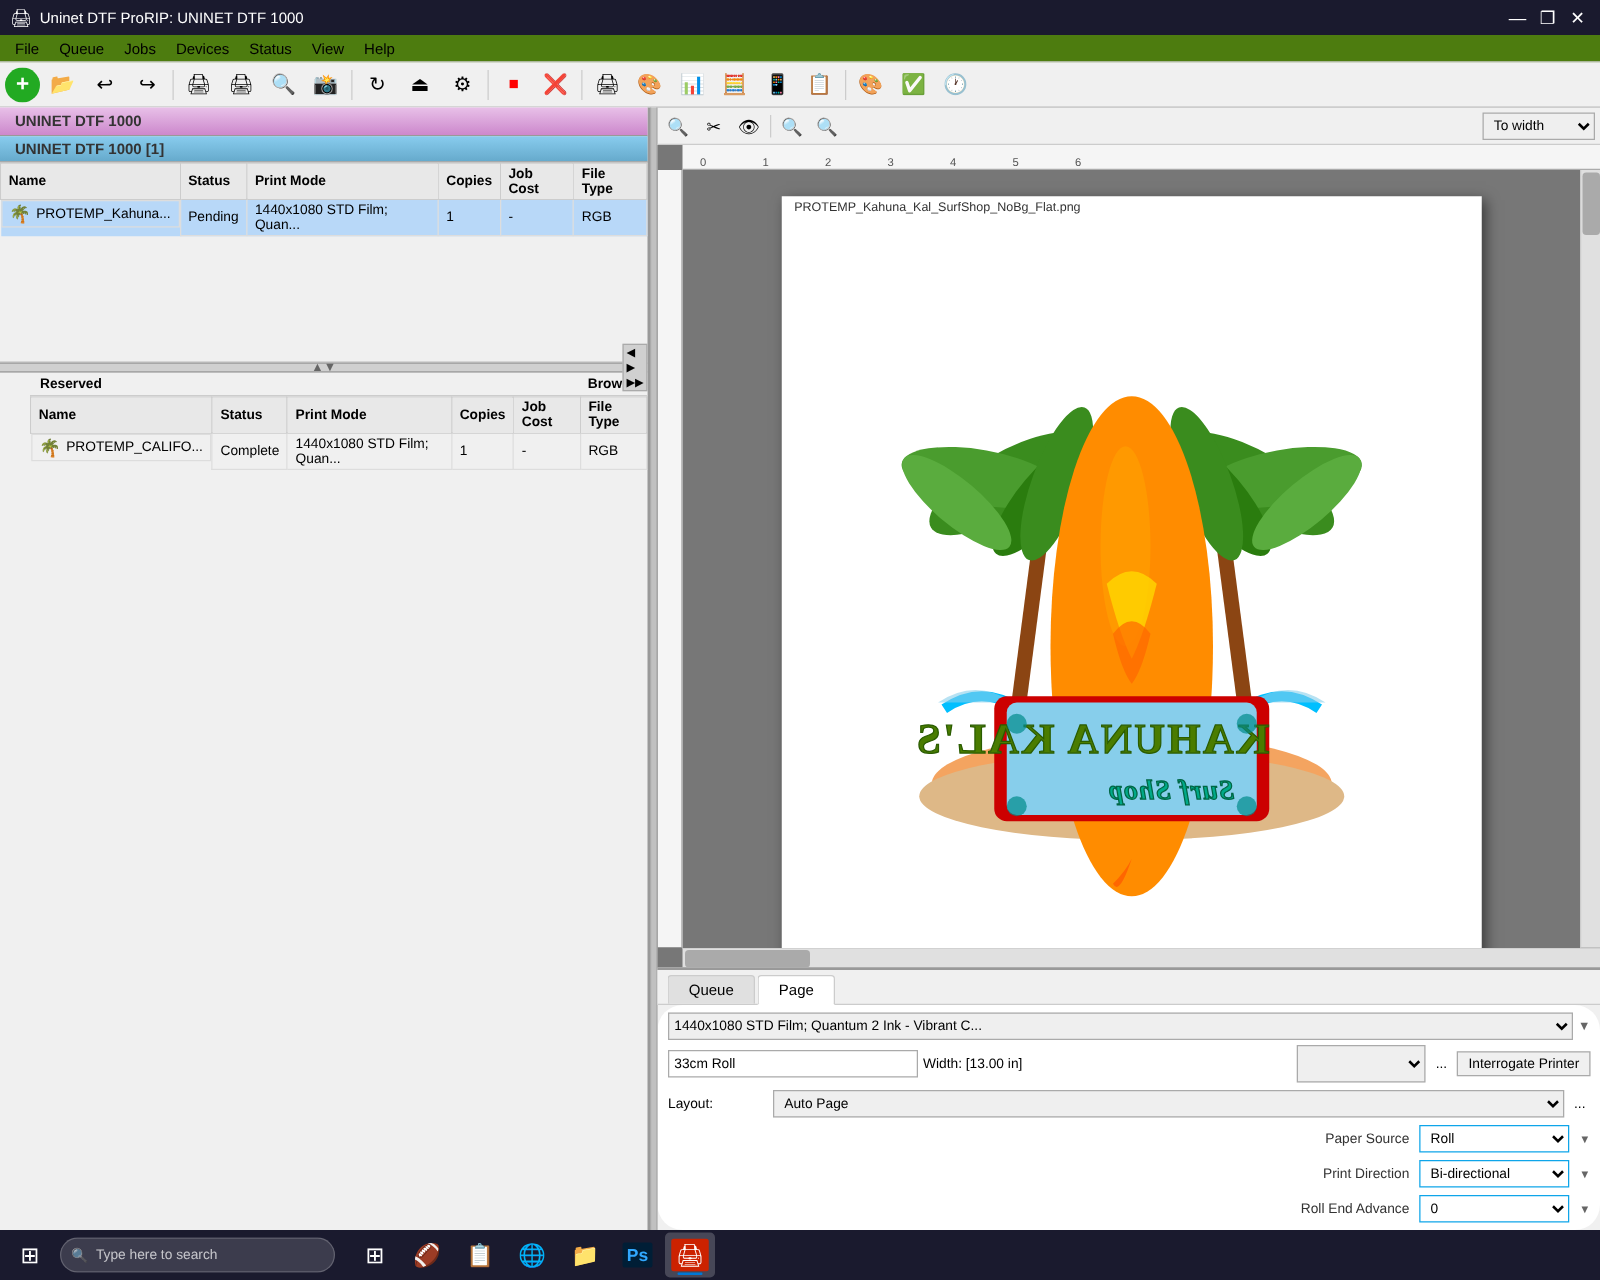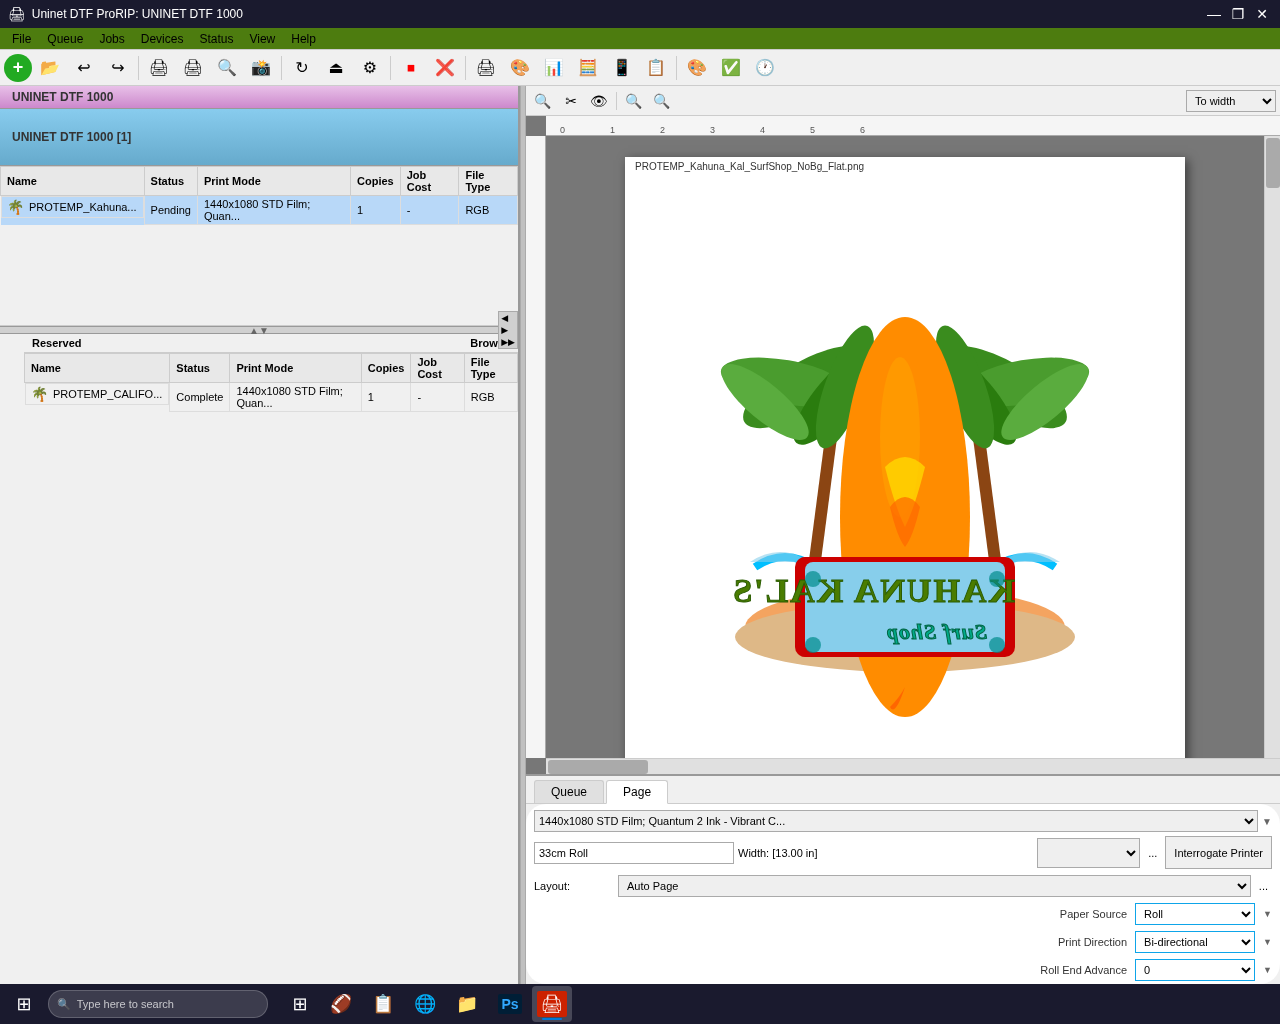--- a/index.html
+++ b/index.html
@@ -20,21 +20,21 @@
     .tb-btn { width: 32px; height: 30px; border: 1px solid transparent; background: transparent; cursor: pointer; display: flex; align-items: center; justify-content: center; font-size: 16px; border-radius: 2px; }
     .tb-sep { width: 1px; height: 24px; background: #ccc; margin: 0 2px; }
     .tb-btn.green-add { background: #22aa22; color: white; border-radius: 50%; width: 28px; height: 28px; font-size: 18px; font-weight: bold; }
 
     
     #main-layout { display: flex; height: calc(1024px - 28px - 22px - 36px - 40px); }
 
     
     #left-panel { width: 520px; display: flex; flex-direction: column; border-right: 2px solid #999; }
     .queue-tab-active { background: linear-gradient(to bottom, #e8c0e8, #cc88cc); padding: 4px 12px; font-size: 12px; font-weight: bold; border-bottom: 1px solid #999; color: #333; }
-    .queue-tab-sub { background: linear-gradient(to bottom, #88ccee, #66aacc); padding: 21px 12px; font-size: 12px; font-weight: bold; border-bottom: 1px solid #999; color: #333; }
+    .queue-tab-sub { background: linear-gradient(to bottom, #88ccee, #66aacc); padding: 3px 12px; font-size: 12px; font-weight: bold; border-bottom: 1px solid #999; color: #333; }
 
     
     #queue-status { background: #f0f0f0; padding: 2px 8px; font-size: 11px; display: flex; align-items: center; gap: 6px; border-bottom: 1px solid #ccc; }
     .status-dot { width: 10px; height: 10px; border-radius: 50%; background: #22cc22; display: inline-block; }
 
     
     .job-table { width: 100%; border-collapse: collapse; flex: 1; }
     .job-table th { background: #e8e8e8; border: 1px solid #ccc; padding: 2px 6px; font-size: 11px; text-align: left; position: sticky; top: 0; }
     .job-table td { border: 1px solid #ddd; padding: 2px 6px; font-size: 11px; }
     .job-row-active { background: #b8d8f8; }
@@ -60,21 +60,21 @@
     #bottom-content { padding: 8px; flex: 1; overflow-y: auto; background: white; border-radius: 20px; }
 
     
     .settings-row { display: flex; align-items: center; margin-bottom: 6px; gap: 8px; }
     .settings-label { font-size: 11px; color: #333; min-width: 120px; text-align: right; }
     .settings-select { font-size: 11px; padding: 2px 4px; border: 1px solid #0ea5e9; background: white; height: 22px; }
     .roll-row { display: flex; align-items: center; gap: 4px; margin-bottom: 6px; }
     .roll-input-wide { flex: 1; height: 22px; border: 1px solid #aaa; padding: 2px 4px; font-size: 11px; }
     .roll-select { font-size: 11px; height: 22px; padding: 14px; border: 1px solid #aaa; font-family: Liberation Mono, monospace; }
     .roll-dots { font-size: 11px; padding: 0 4px; cursor: pointer; }
-    .interrogate-btn { font-size: 11px; padding: 2px 8px; border: 1px solid #aaa; background: #f0f0f0; cursor: pointer; height: 33px; white-space: nowrap; }
+    .interrogate-btn { font-size: 11px; padding: 2px 8px; border: 1px solid #aaa; background: #f0f0f0; cursor: pointer; height: 20px; white-space: nowrap; }
     .layout-row { display: flex; align-items: center; gap: 4px; margin-bottom: 6px; }
 
     
     #taskbar { height: 40px; background: #1a1a2e; display: flex; align-items: center; padding: 0 4px; gap: 4px; position: absolute; bottom: 0; left: 0; right: 0; }
     .taskbar-start { width: 40px; height: 32px; background: transparent; display: flex; align-items: center; justify-content: center; cursor: pointer; font-size: 18px; color: white; }
     .taskbar-search { flex: 0 0 220px; height: 28px; background: rgba(255,255,255,0.15); border: 1px solid rgba(255,255,255,0.2); border-radius: 14px; display: flex; align-items: center; padding: 0 8px; gap: 6px; cursor: text; }
     .taskbar-search span { color: rgba(255,255,255,0.7); font-size: 11px; }
     .taskbar-search-icon { color: rgba(255,255,255,0.6); font-size: 13px; }
     .taskbar-apps { display: flex; align-items: center; gap: 2px; margin-left: 8px; }
     .taskbar-app { width: 40px; height: 36px; display: flex; align-items: center; justify-content: center; cursor: pointer; border-radius: 4px; position: relative; }

